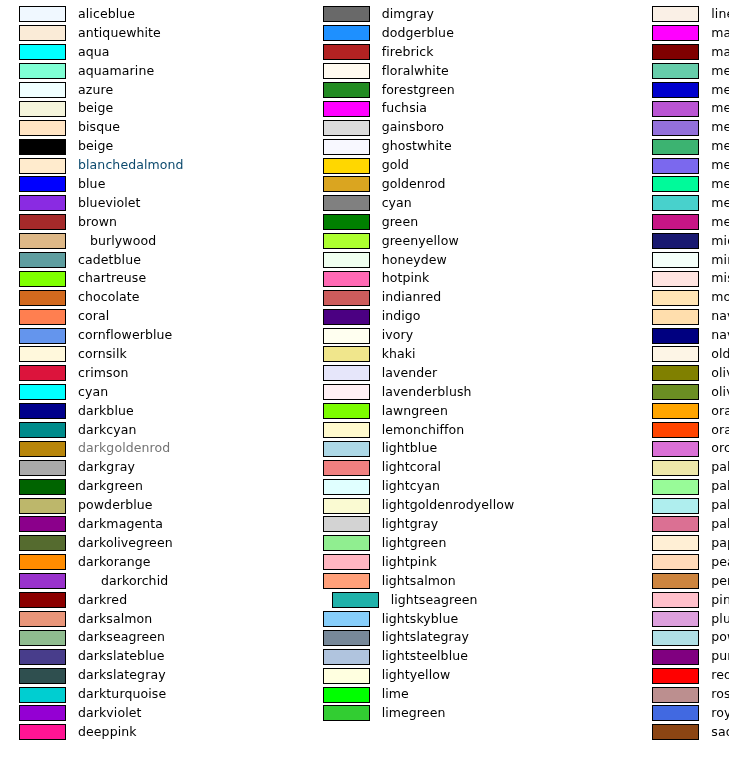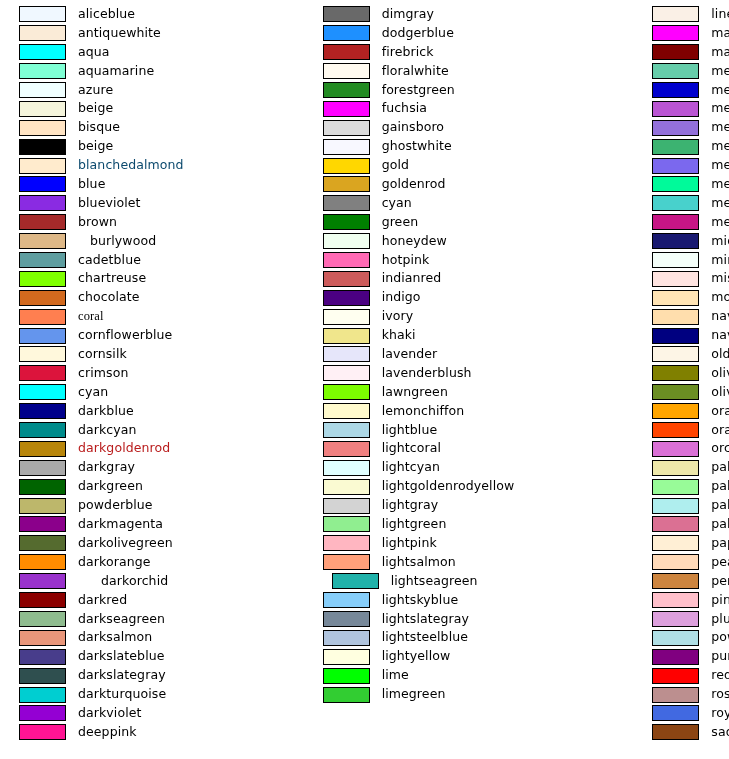--- a/index.html
+++ b/index.html
@@ -113,21 +113,21 @@
         <span class="color-label" style="color: rgb(0, 0, 0);">cadetblue</span>
       </div>
       <div class="color-row" style="height: 18.9px;">
         <div class="swatch" title="chartreuse" style="width: 45px; height: 14px; border-color: rgb(0, 0, 0); background: rgb(127, 255, 0);"></div>
         <span class="color-label" style="color: rgb(0, 0, 0);">chartreuse</span>
       </div>
       <div class="color-row" style="height: 18.9px;">
         <div class="swatch" title="chocolate" style="width: 45px; height: 14px; border-color: rgb(0, 0, 0); background: rgb(210, 105, 30);"></div>
         <span class="color-label" style="color: rgb(0, 0, 0);">chocolate</span>
       </div>
-      <div class="color-row" style="height: 18.9px; font-family: Liberation Serif, serif;">
+      <div class="color-row" style="height: 18.9px;">
         <div class="swatch" title="coral" style="width: 45px; height: 14px; border-color: rgb(0, 0, 0); background: rgb(255, 127, 80);"></div>
         <span class="color-label" style="color: rgb(0, 0, 0);">coral</span>
       </div>
       <div class="color-row" style="height: 18.9px;">
         <div class="swatch" title="cornflowerblue" style="width: 45px; height: 14px; border-color: rgb(0, 0, 0); background: rgb(100, 149, 237);"></div>
         <span class="color-label" style="color: rgb(0, 0, 0);">cornflowerblue</span>
       </div>
       <div class="color-row" style="height: 18.9px;">
         <div class="swatch" title="cornsilk" style="width: 45px; height: 14px; border-color: rgb(0, 0, 0); background: rgb(255, 248, 220);"></div>
         <span class="color-label" style="color: rgb(0, 0, 0);">cornsilk</span>
@@ -143,21 +143,21 @@
       <div class="color-row" style="height: 18.9px;">
         <div class="swatch" title="darkblue" style="width: 45px; height: 14px; border-color: rgb(0, 0, 0); background: rgb(0, 0, 139);"></div>
         <span class="color-label" style="color: rgb(0, 0, 0);">darkblue</span>
       </div>
       <div class="color-row" style="height: 18.9px;">
         <div class="swatch" title="darkcyan" style="width: 45px; height: 14px; border-color: rgb(0, 0, 0); background: rgb(0, 139, 139);"></div>
         <span class="color-label" style="color: rgb(0, 0, 0);">darkcyan</span>
       </div>
       <div class="color-row" style="height: 18.9px;">
         <div class="swatch" title="darkgoldenrod" style="width: 45px; height: 14px; border-color: rgb(0, 0, 0); background: rgb(184, 134, 11);"></div>
-        <span class="color-label" style="color: #b91c1c;">darkgoldenrod</span>
+        <span class="color-label" style="color: #737373;">darkgoldenrod</span>
       </div>
       <div class="color-row" style="height: 18.9px;">
         <div class="swatch" title="darkgray" style="width: 45px; height: 14px; border-color: rgb(0, 0, 0); background: rgb(169, 169, 169);"></div>
         <span class="color-label" style="color: rgb(0, 0, 0);">darkgray</span>
       </div>
       <div class="color-row" style="height: 18.9px;">
         <div class="swatch" title="darkgreen" style="width: 45px; height: 14px; border-color: rgb(0, 0, 0); background: rgb(0, 100, 0);"></div>
         <span class="color-label" style="color: rgb(0, 0, 0);">darkgreen</span>
       </div>
       <div class="color-row" style="height: 18.9px;">
@@ -178,28 +178,28 @@
       </div>
       <div class="color-row" style="height: 18.9px; gap: 23px;">
         <div class="swatch" title="darkorchid" style="width: 45px; height: 14px; border-color: rgb(0, 0, 0); background: rgb(153, 50, 204);"></div>
         <span class="color-label" style="color: rgb(0, 0, 0);">darkorchid</span>
       </div>
       <div class="color-row" style="height: 18.9px;">
         <div class="swatch" title="darkred" style="width: 45px; height: 14px; border-color: rgb(0, 0, 0); background: rgb(139, 0, 0);"></div>
         <span class="color-label" style="color: rgb(0, 0, 0);">darkred</span>
       </div>
       <div class="color-row" style="height: 18.9px;">
+        <div class="swatch" title="darksalmon" style="width: 45px; height: 14px; border-color: rgb(0, 0, 0); background: rgb(233, 150, 122);"></div>
+        <span class="color-label" style="color: rgb(0, 0, 0);">darksalmon</span>
+      </div>
+      <div class="color-row" style="height: 18.9px;">
         <div class="swatch" title="darkseagreen" style="width: 45px; height: 14px; border-color: rgb(0, 0, 0); background: rgb(143, 188, 143);"></div>
         <span class="color-label" style="color: rgb(0, 0, 0);">darkseagreen</span>
       </div>
       <div class="color-row" style="height: 18.9px;">
-        <div class="swatch" title="darksalmon" style="width: 45px; height: 14px; border-color: rgb(0, 0, 0); background: rgb(233, 150, 122);"></div>
-        <span class="color-label" style="color: rgb(0, 0, 0);">darksalmon</span>
-      </div>
-      <div class="color-row" style="height: 18.9px;">
         <div class="swatch" title="darkslateblue" style="width: 45px; height: 14px; border-color: rgb(0, 0, 0); background: rgb(72, 61, 139);"></div>
         <span class="color-label" style="color: rgb(0, 0, 0);">darkslateblue</span>
       </div>
       <div class="color-row" style="height: 18.9px;">
         <div class="swatch" title="darkslategray" style="width: 45px; height: 14px; border-color: rgb(0, 0, 0); background: rgb(47, 79, 79);"></div>
         <span class="color-label" style="color: rgb(0, 0, 0);">darkslategray</span>
       </div>
       <div class="color-row" style="height: 18.9px;">
         <div class="swatch" title="darkturquoise" style="width: 45px; height: 14px; border-color: rgb(0, 0, 0); background: rgb(0, 206, 209);"></div>
         <span class="color-label" style="color: rgb(0, 0, 0);">darkturquoise</span>
@@ -254,20 +254,24 @@
         <div class="swatch" title="goldenrod" style="width: 45px; height: 14px; border-color: rgb(0, 0, 0); background: rgb(218, 165, 32);"></div>
         <span class="color-label" style="color: rgb(0, 0, 0);">goldenrod</span>
       </div>
       <div class="color-row" style="height: 18.9px;">
         <div class="swatch" title="gray" style="width: 45px; height: 14px; border-color: rgb(0, 0, 0); background: rgb(128, 128, 128);"></div>
         <span class="color-label" style="color: rgb(0, 0, 0);">cyan</span>
       </div>
       <div class="color-row" style="height: 18.9px;">
         <div class="swatch" title="green" style="width: 45px; height: 14px; border-color: rgb(0, 0, 0); background: rgb(0, 128, 0);"></div>
         <span class="color-label" style="color: rgb(0, 0, 0);">green</span>
+      </div>
+      <div class="color-row" style="height: 18.9px;">
+        <div class="swatch" title="greenyellow" style="width: 45px; height: 14px; border-color: rgb(0, 0, 0); background: rgb(173, 255, 47);"></div>
+        <span class="color-label" style="color: rgb(0, 0, 0);">greenyellow</span>
       </div>
       <div class="color-row" style="height: 18.9px;">
         <div class="swatch" title="honeydew" style="width: 45px; height: 14px; border-color: rgb(0, 0, 0); background: rgb(240, 255, 240);"></div>
         <span class="color-label" style="color: rgb(0, 0, 0);">honeydew</span>
       </div>
       <div class="color-row" style="height: 18.9px;">
         <div class="swatch" title="hotpink" style="width: 45px; height: 14px; border-color: rgb(0, 0, 0); background: rgb(255, 105, 180);"></div>
         <span class="color-label" style="color: rgb(0, 0, 0);">hotpink</span>
       </div>
       <div class="color-row" style="height: 18.9px;">

